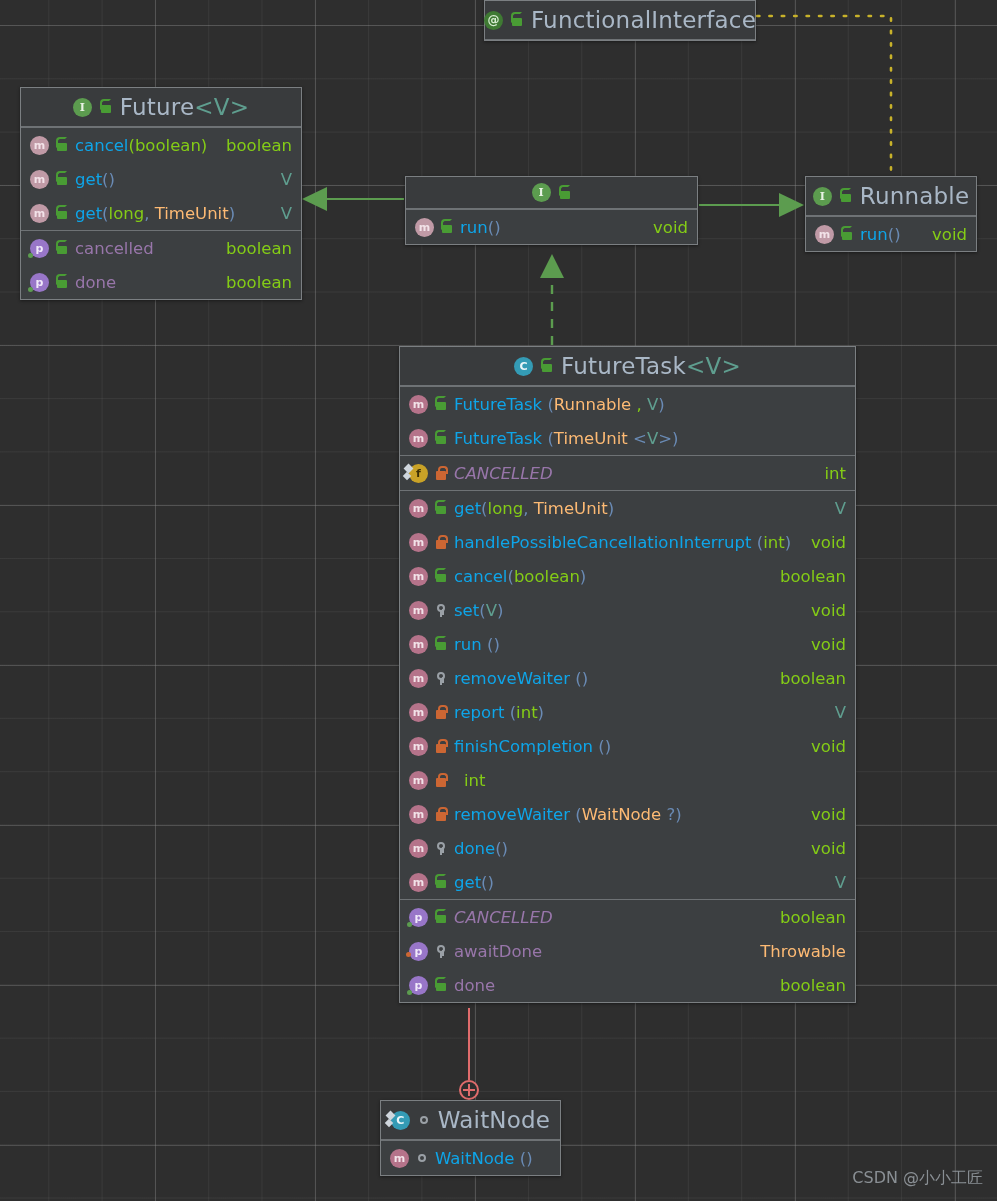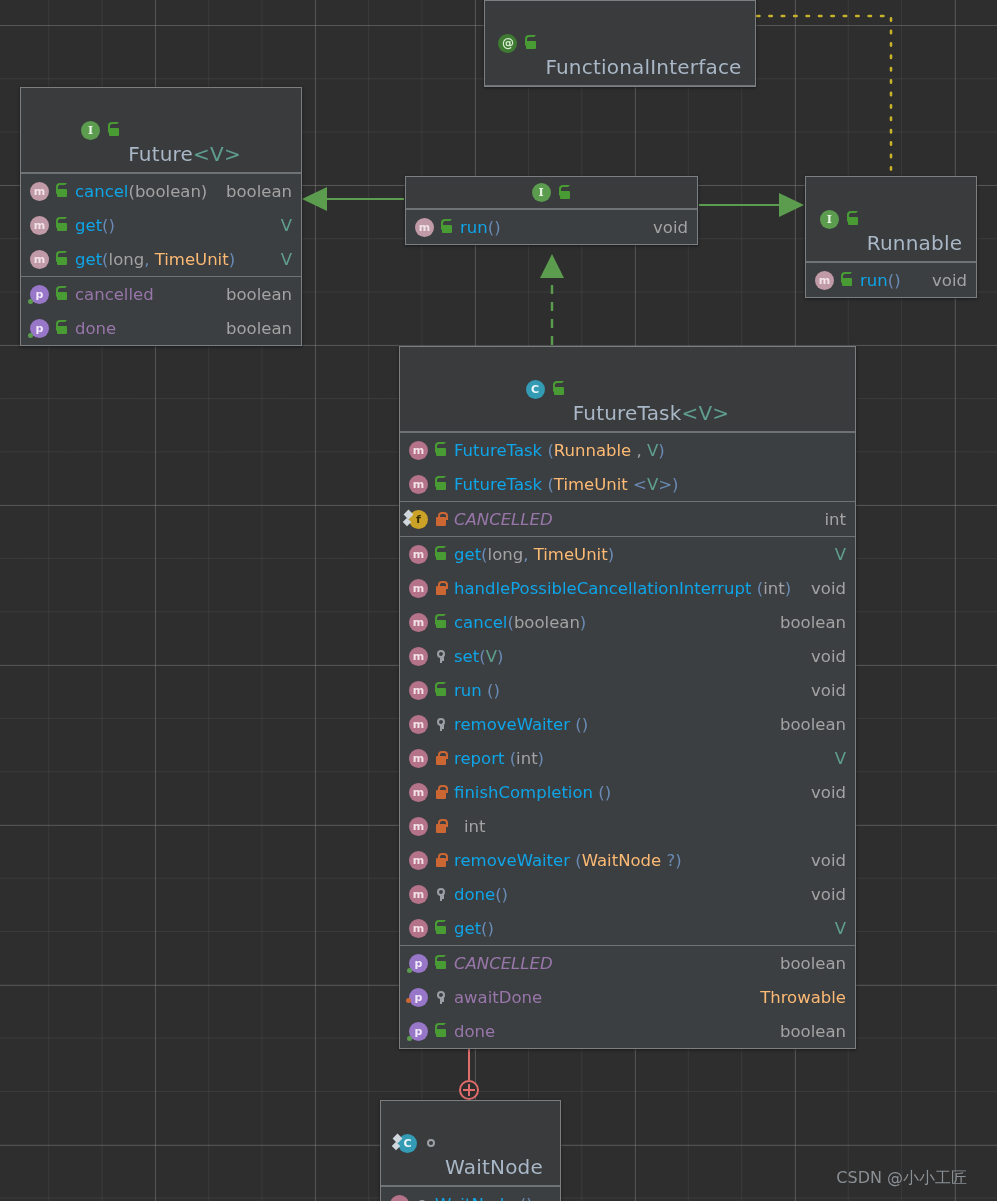--- a/index.html
+++ b/index.html
@@ -37,41 +37,41 @@
   }
   .nheader{
     background:#393b3d;
     display:flex;align-items:center;justify-content:center;
     gap:7px;
     padding:6px 10px;
     border-bottom:1px solid #6e7275;
     box-sizing:border-box;
   }
   .ntitle{
-    font-size:20px;color:#a9b7c6;letter-spacing:.2px;white-space:nowrap;margin-top:48px;
+    font-size:23px;color:#a9b7c6;letter-spacing:.2px;white-space:nowrap;
   }
   .ntitle .gen{color:#5f9e8f;}
   .section{border-top:1px solid #6e7275;}
   .section:first-child{border-top:none;}
   .row{
     display:flex;align-items:center;
     padding:3px 9px 3px 9px;
     gap:6px;
     box-sizing:border-box;
     min-height:34px;
     white-space:nowrap;
   }
   .row .sig{font-size:16.5px;flex:1 1 auto;overflow:hidden;}
   .row .ret{font-size:16.5px;flex:0 0 auto;padding-left:10px;}
 
   
   .t-name{color:#0ea5e9;}      
   .t-type{color:#fdba74;}       
   .t-paren{color:#6a8bb5;}
-  .t-prim{color:#a3a3a3;}
+  .t-prim{color:#84cc16;}
   .t-gen{color:#5f9e8f;}
   .t-prop{color:#9876aa;}
   .t-field{color:#9876aa;}
   .ital{font-style:italic;}
 
   
   .ic{flex:0 0 auto;display:inline-block;position:relative;}
   .ic-iface{
     width:19px;height:19px;border-radius:50%;
     background:#5c9c4f;color:#e9f3e5;
@@ -135,21 +135,21 @@
   }
   .vis-protected:after{
     content:"";position:absolute;left:6px;top:9px;width:2px;height:6px;background:#9aa0a6;
     box-shadow:2px -2px 0 0 #9aa0a6;
   }
   .vis-package:before{ 
     content:"";position:absolute;left:3px;top:4px;width:8px;height:8px;border:2px solid #9aa0a6;border-radius:50%;box-sizing:border-box;
   }
 
   .watermark{
-    position:absolute;right:30px;bottom:12px;
+    position:absolute;right:14px;bottom:12px;
     color:#9aa0a6;font-size:16px;opacity:.85;
     font-family:"DejaVu Sans","Liberation Sans",sans-serif;
   }
 </style>
 </head>
 <body>
 
 <div id="canvas"></div>
 
 <svg class="links">

